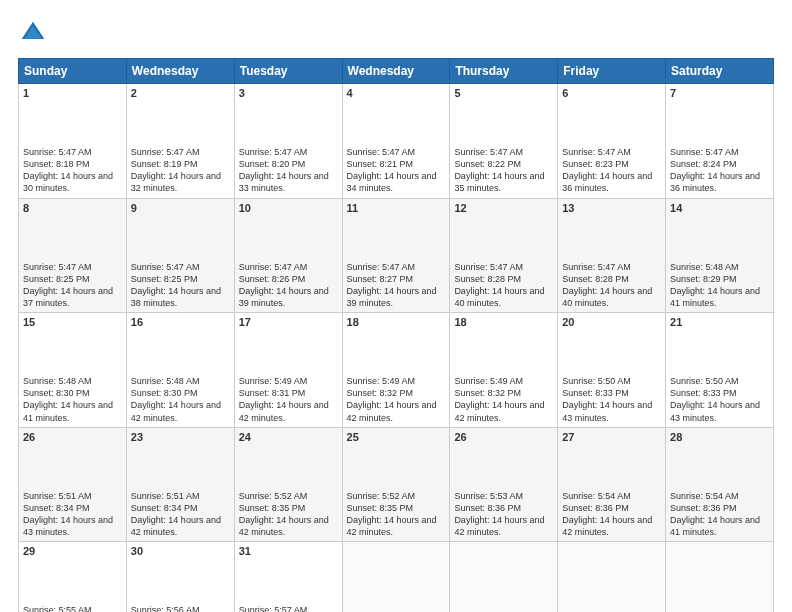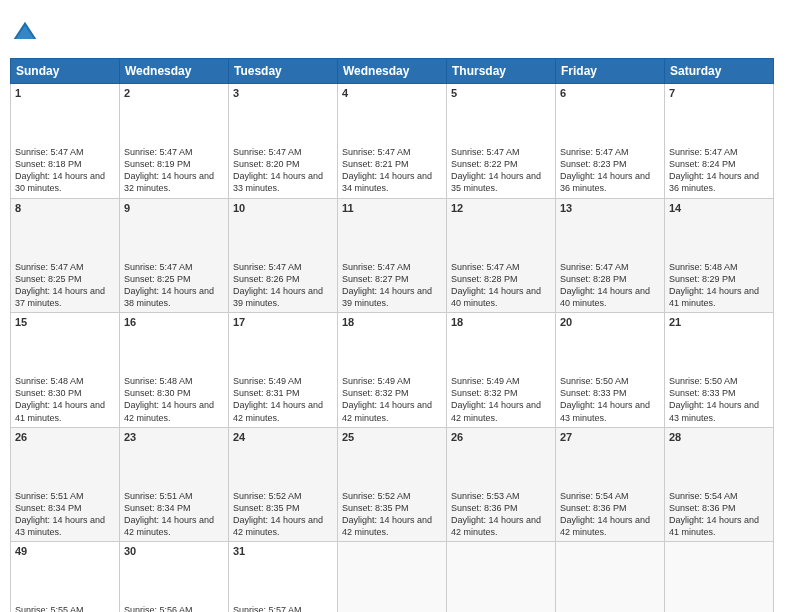--- a/index.html
+++ b/index.html
@@ -6,21 +6,21 @@
     body {
       width: 792px;
       height: 612px;
       font-family: Arial, sans-serif;
       background: #fff;
       overflow: hidden;
     }
     .page {
       width: 792px;
       height: 612px;
-      padding: 18px 18px 10px 10px;
+      padding: 18px 18px 10px 18px;
       display: flex;
       flex-direction: column;
     }
     .header {
       display: flex;
       align-items: flex-start;
       justify-content: space-between;
       margin-bottom: 10px;
     }
     .logo {
@@ -251,21 +251,21 @@
             <div class="cell-day">27</div>
 <div class="cell-info">Sunrise: 5:54 AM<br>Sunset: 8:36 PM<br>Daylight: 14 hours and 42 minutes.</div>
           </td>
           <td>
             <div class="cell-day">28</div>
 <div class="cell-info">Sunrise: 5:54 AM<br>Sunset: 8:36 PM<br>Daylight: 14 hours and 41 minutes.</div>
           </td>
         </tr>
         <tr>
           <td>
-            <div class="cell-day">49</div>
+            <div class="cell-day">29</div>
 <div class="cell-info">Sunrise: 5:55 AM<br>Sunset: 8:36 PM<br>Daylight: 14 hours and 41 minutes.</div>
           </td>
           <td>
             <div class="cell-day">30</div>
 <div class="cell-info">Sunrise: 5:56 AM<br>Sunset: 8:37 PM<br>Daylight: 14 hours and 40 minutes.</div>
           </td>
           <td>
             <div class="cell-day">31</div>
 <div class="cell-info">Sunrise: 5:57 AM<br>Sunset: 8:37 PM<br>Daylight: 14 hours and 40 minutes.</div>
           </td>

